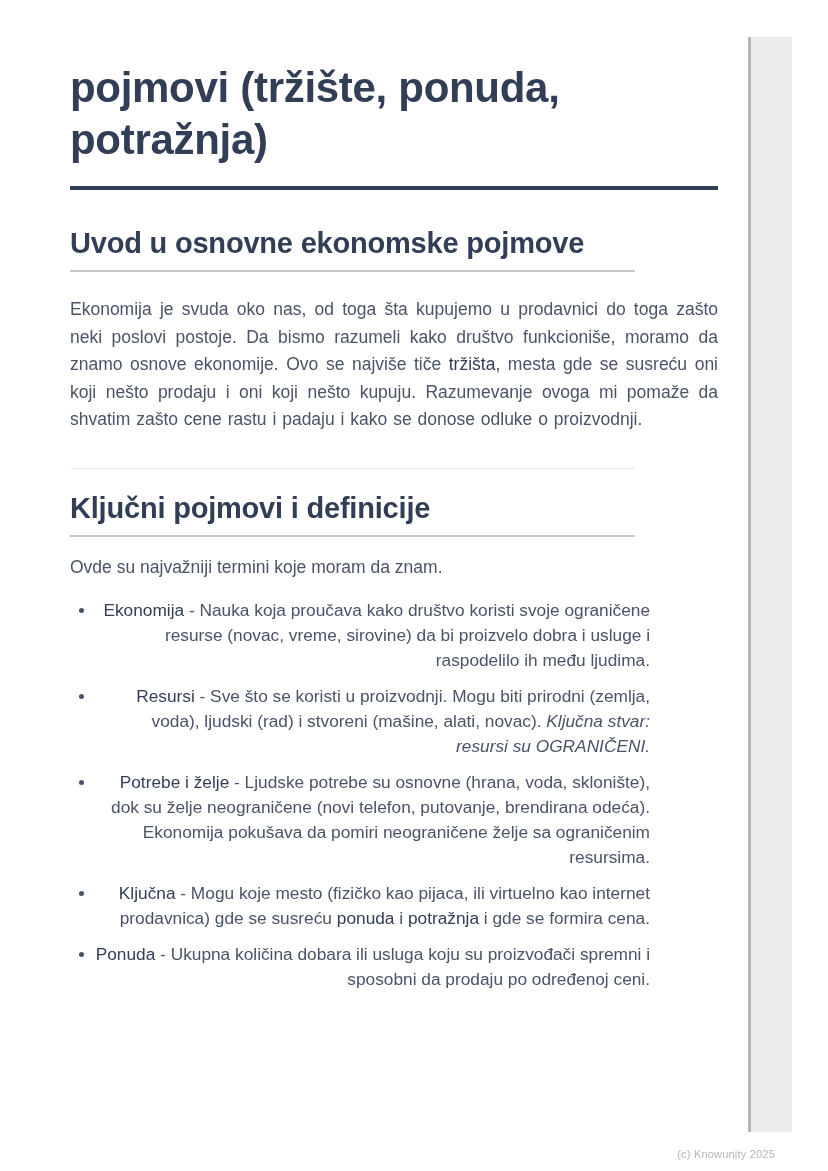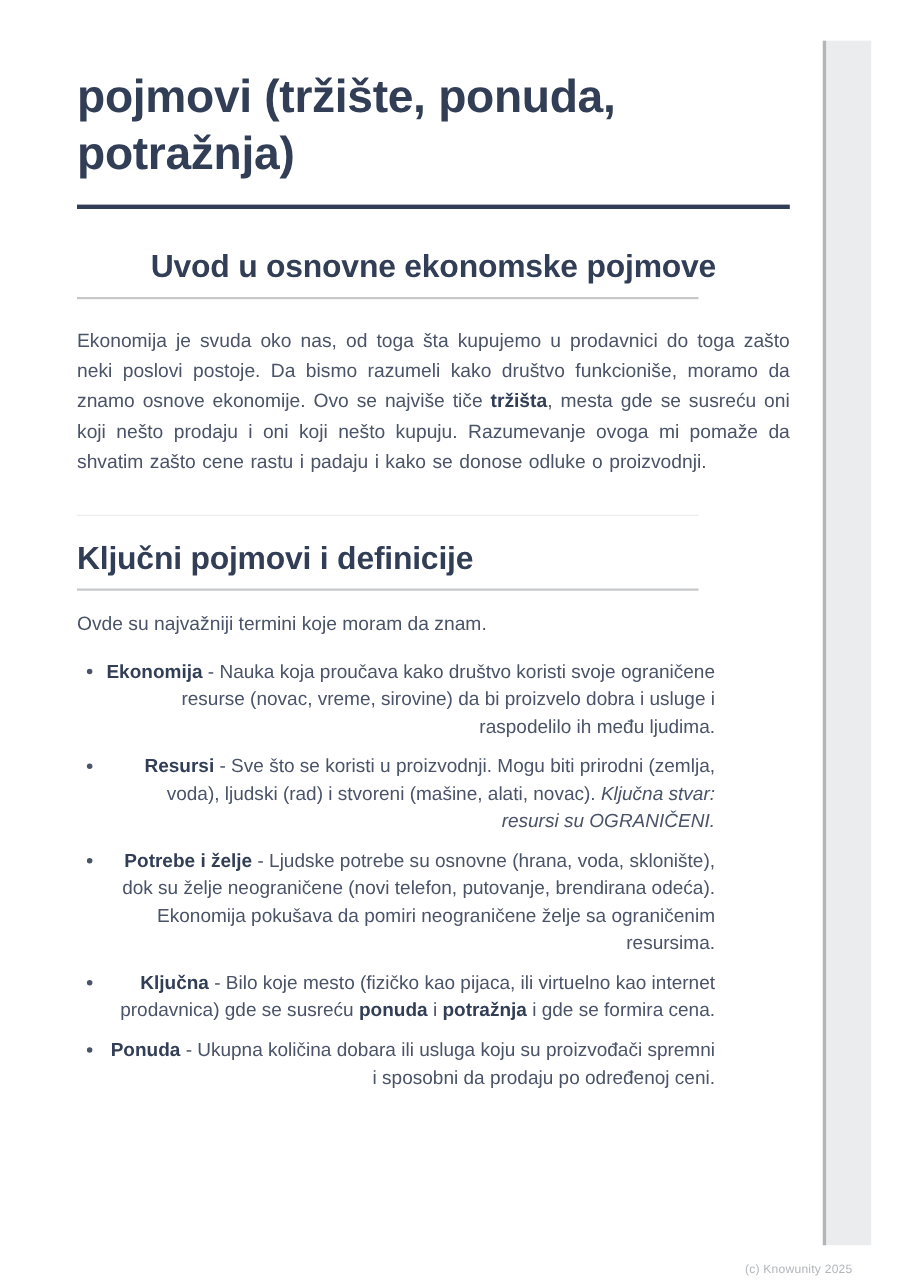--- a/index.html
+++ b/index.html
@@ -46,21 +46,21 @@
   }
 
   h2.sec-heading {
     margin: 0;
     font-size: 29px;
     line-height: 34px;
     font-weight: 700;
     letter-spacing: -0.2px;
     color: var(--heading, #323e56);
   }
-  .sec-intro h2.sec-heading { margin-top: 36px; text-align: center; }
+  .sec-intro h2.sec-heading { margin-top: 36px; }
   .sec-terms h2.sec-heading { margin-top: 22px; }
   .h2-rule {
     width: 565px;
     height: 2px;
     margin-top: 10px;
     background: var(--divider-light, #c5c7c9);
   }
 
   p.body-par {
     margin: 24px 0 0 0;
@@ -102,21 +102,21 @@
   }
   ul.terms li::before {
     content: "";
     position: absolute;
     left: 9px; top: 10px;
     width: 5px; height: 5px;
     border-radius: 50%;
     background: var(--body, #4a5367);
   }
 
-  strong { font-weight: 700; color: var(--heading, #323e56); }
+  strong { font-weight: 400; color: var(--heading, #323e56); }
   em { font-style: italic; }
 
   .footer-credit {
     position: absolute;
     top: 1148px;
     right: 53px;
     font-size: 11px;
     letter-spacing: 0.2px;
     color: var(--footer-text, #b3b7bb);
     z-index: 3;
@@ -147,21 +147,21 @@
     <div class="section-sep"></div>
 
     <section class="sec-terms">
       <h2 class="sec-heading">Ključni pojmovi i definicije</h2>
       <div class="h2-rule"></div>
       <p class="lead-line">Ovde su najvažniji termini koje moram da znam.</p>
       <ul class="terms">
           <li><strong>Ekonomija</strong><span> - Nauka koja proučava kako društvo koristi svoje ograničene resurse (novac, vreme, sirovine) da bi proizvelo dobra i usluge i raspodelilo ih među ljudima.</span></li>
           <li><strong>Resursi</strong><span> - Sve što se koristi u proizvodnji. Mogu biti prirodni (zemlja, voda), ljudski (rad) i stvoreni (mašine, alati, novac). </span><em>Ključna stvar: resursi su OGRANIČENI.</em></li>
           <li><strong>Potrebe i želje</strong><span> - Ljudske potrebe su osnovne (hrana, voda, sklonište), dok su želje neograničene (novi telefon, putovanje, brendirana odeća). Ekonomija pokušava da pomiri neograničene želje sa ograničenim resursima.</span></li>
-          <li><strong>Ključna</strong><span> - Bilo koje mesto (fizičko kao pijaca, ili virtuelno kao internet prodavnica) gde se susreću </span><strong>ponuda</strong><span> i </span><strong>potražnja</strong><span> i gde se formira cena.</span></li>
+          <li><strong>Ključna</strong><span> - Mogu koje mesto (fizičko kao pijaca, ili virtuelno kao internet prodavnica) gde se susreću </span><strong>ponuda</strong><span> i </span><strong>potražnja</strong><span> i gde se formira cena.</span></li>
           <li><strong>Ponuda</strong><span> - Ukupna količina dobara ili usluga koju su proizvođači spremni i sposobni da prodaju po određenoj ceni.</span></li>
         </ul>
     </section>
 
   </div>
 
   <div class="footer-credit">(c) Knowunity 2025</div>
 
 </div>
 

